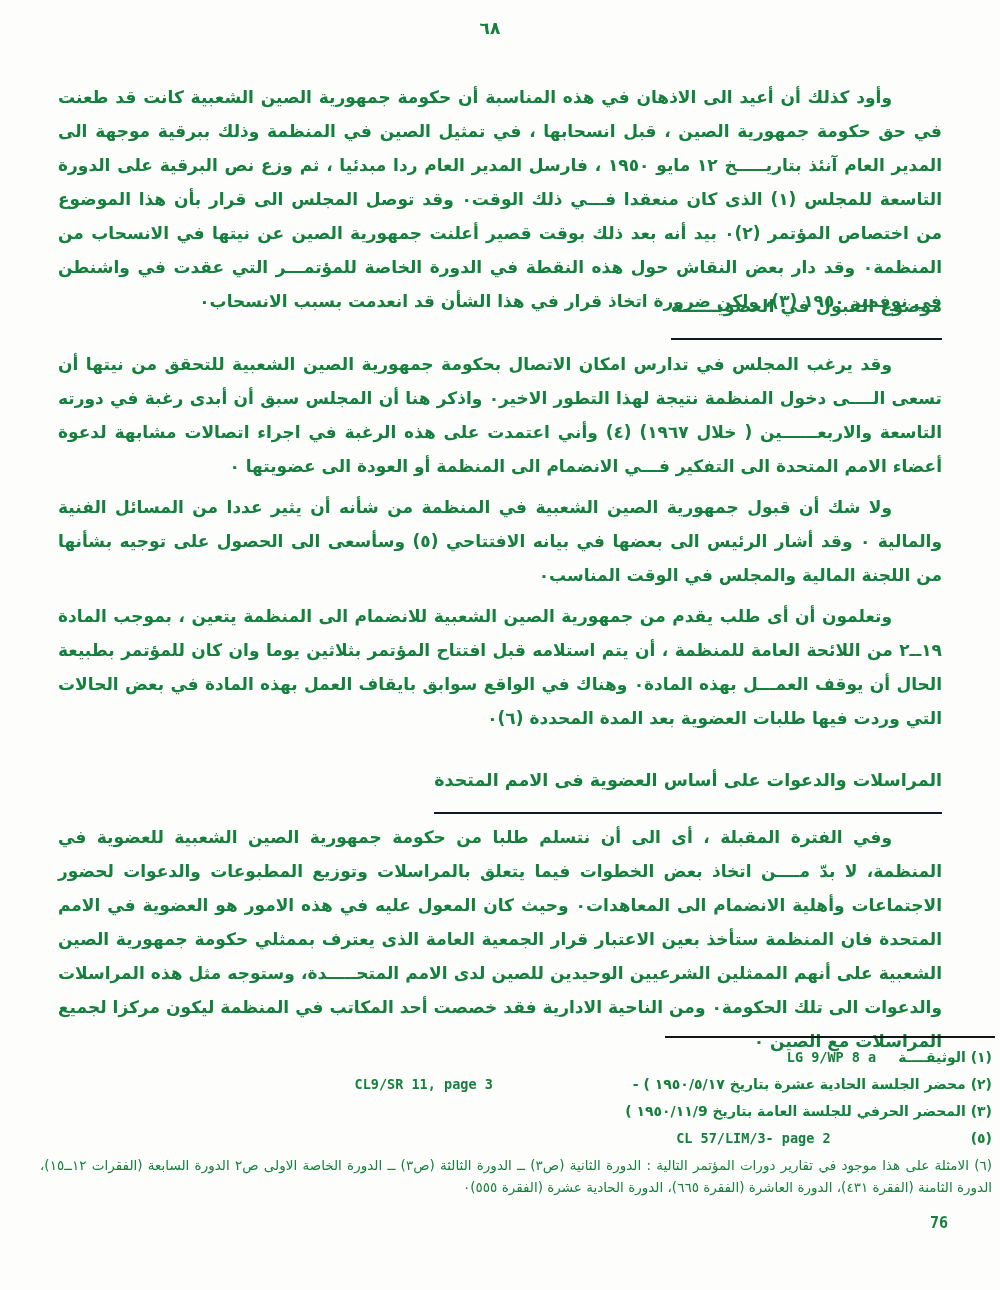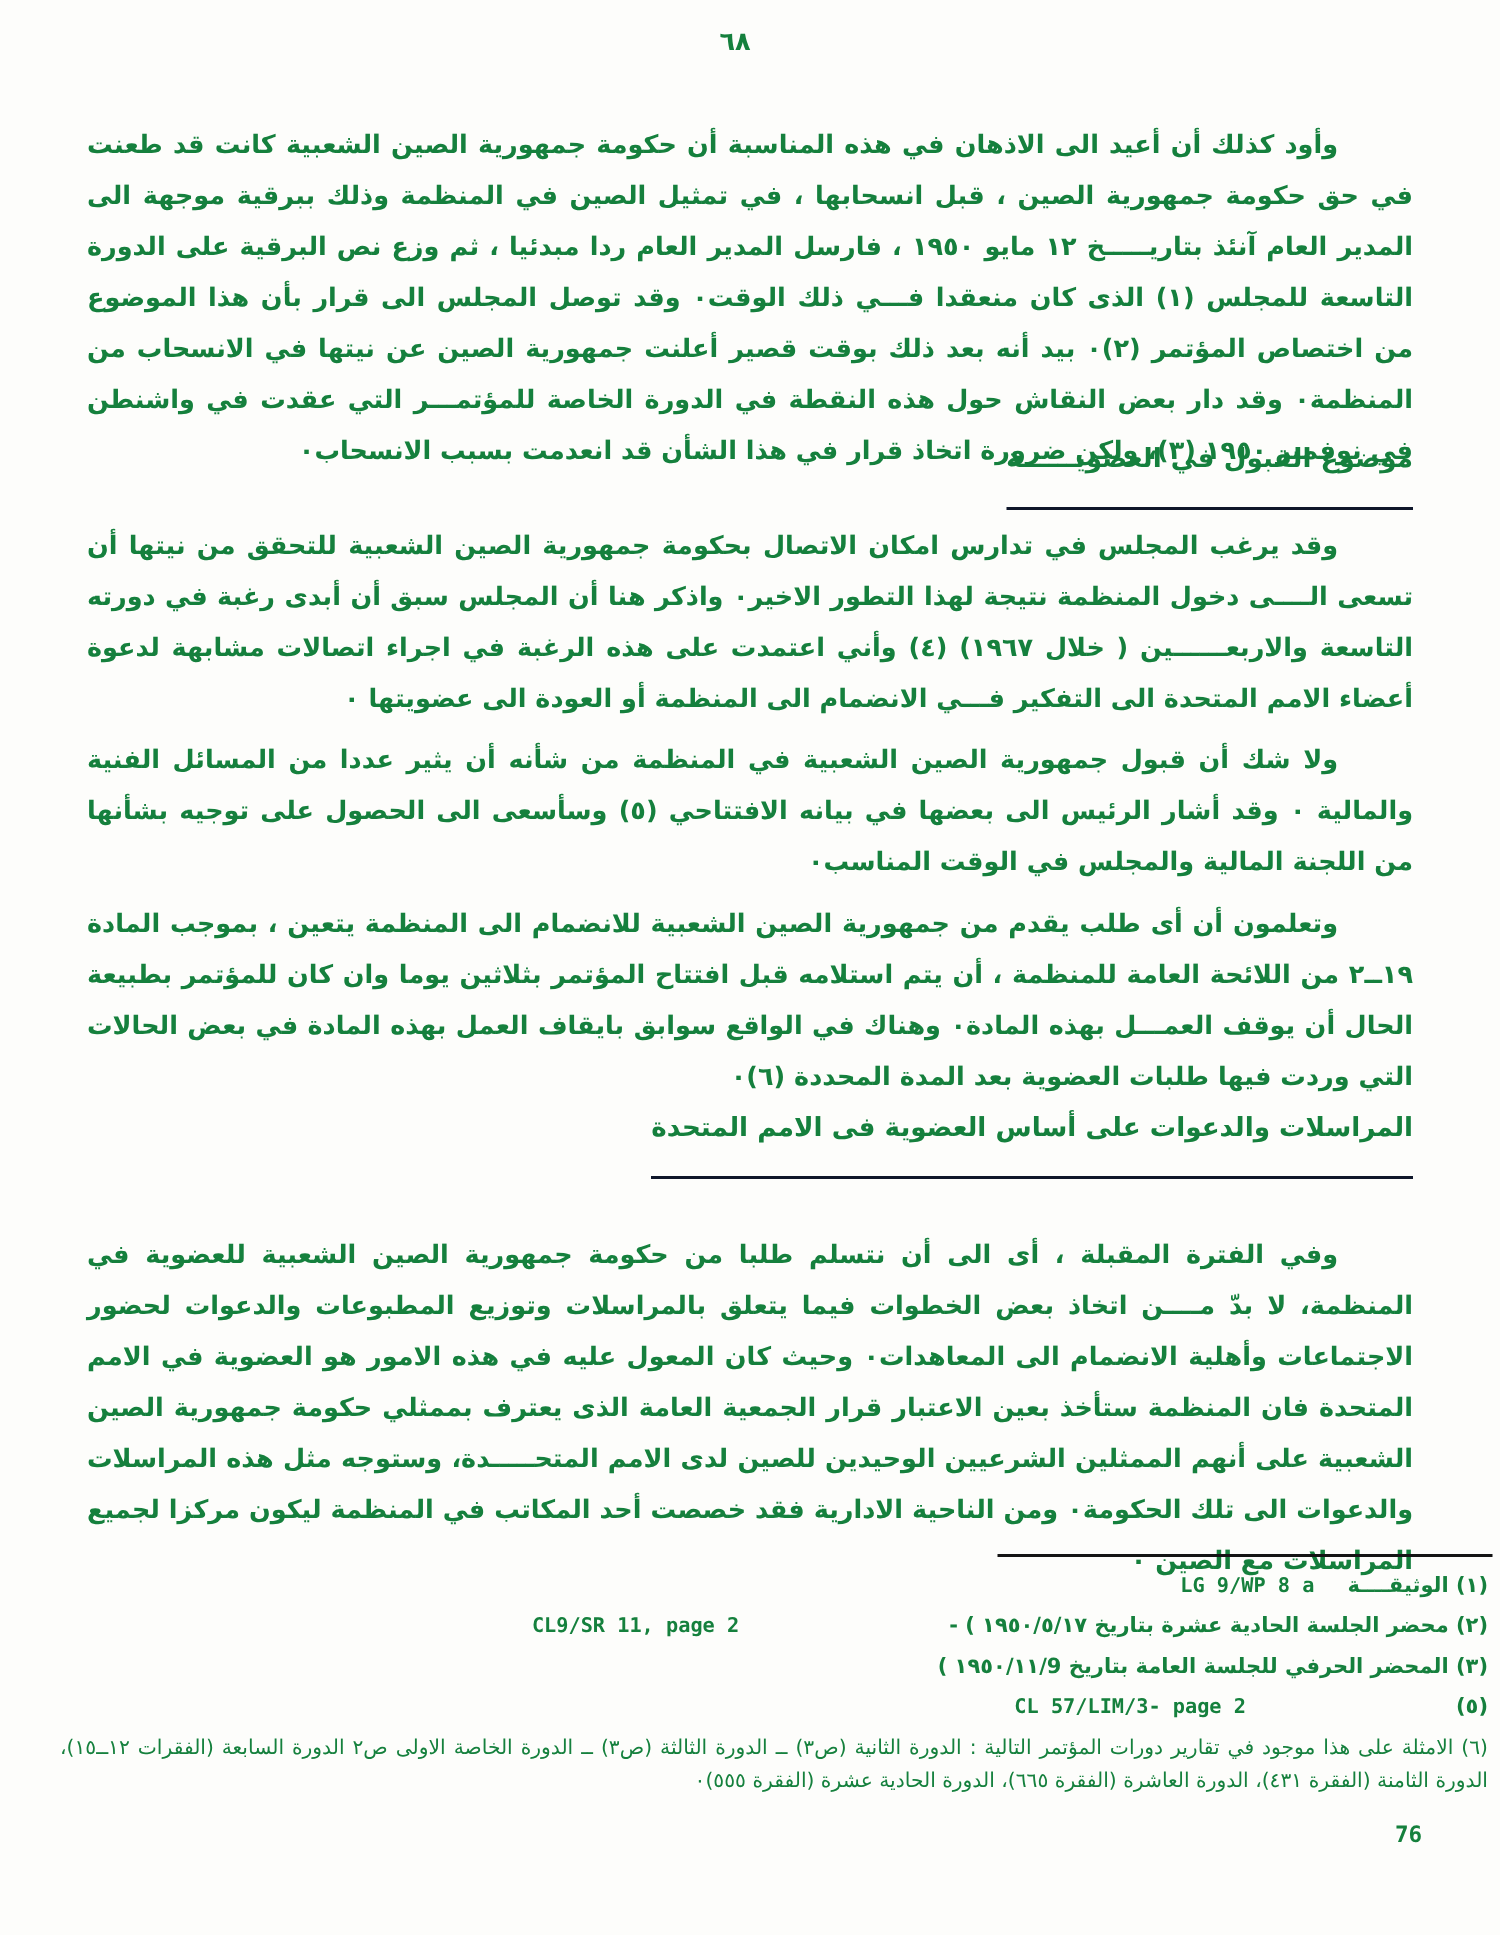--- a/index.html
+++ b/index.html
@@ -86,40 +86,40 @@
   <div class="block heading" style="top:296px;">
     <span class="hline">موضوع القبول في العضويــــــة</span>
   </div>
 
   <div class="block para indent" style="top:347px;">وقد يرغب المجلس في تدارس امكان الاتصال بحكومة جمهورية الصين الشعبية للتحقق من نيتها أن تسعى الــــى دخول المنظمة نتيجة لهذا التطور الاخير٠ واذكر هنا أن المجلس سبق أن أبدى رغبة في دورته التاسعة والاربعــــــين ( خلال ١٩٦٧) (٤) وأني اعتمدت على هذه الرغبة في اجراء اتصالات مشابهة لدعوة أعضاء الامم المتحدة الى التفكير فـــي الانضمام الى المنظمة أو العودة الى عضويتها ٠</div>
 
   <div class="block para indent" style="top:490px;">ولا شك أن قبول جمهورية الصين الشعبية في المنظمة من شأنه أن يثير عددا من المسائل الفنية والمالية ٠ وقد أشار الرئيس الى بعضها في بيانه الافتتاحي (٥) وسأسعى الى الحصول على توجيه بشأنها من اللجنة المالية والمجلس في الوقت المناسب٠</div>
 
   <div class="block para indent" style="top:599px;">وتعلمون أن أى طلب يقدم من جمهورية الصين الشعبية للانضمام الى المنظمة يتعين ، بموجب المادة ١٩ــ٢ من اللائحة العامة للمنظمة ، أن يتم استلامه قبل افتتاح المؤتمر بثلاثين يوما وان كان للمؤتمر بطبيعة الحال أن يوقف العمـــل بهذه المادة٠ وهناك في الواقع سوابق بايقاف العمل بهذه المادة في بعض الحالات التي وردت فيها طلبات العضوية بعد المدة المحددة (٦)٠</div>
 
-  <div class="block heading" style="top:742px;text-decoration:underline;">
+  <div class="block heading" style="top:770px;text-decoration:underline;">
     <span class="hline">المراسلات والدعوات على أساس العضوية فى الامم المتحدة</span>
   </div>
 
   <div class="block para indent" style="top:820px;">وفي الفترة المقبلة ، أى الى أن نتسلم طلبا من حكومة جمهورية الصين الشعبية للعضوية في المنظمة، لا بدّ مــــن اتخاذ بعض الخطوات فيما يتعلق بالمراسلات وتوزيع المطبوعات والدعوات لحضور الاجتماعات وأهلية الانضمام الى المعاهدات٠ وحيث كان المعول عليه في هذه الامور هو العضوية في الامم المتحدة فان المنظمة ستأخذ بعين الاعتبار قرار الجمعية العامة الذى يعترف بممثلي حكومة جمهورية الصين الشعبية على أنهم الممثلين الشرعيين الوحيدين للصين لدى الامم المتحـــــدة، وستوجه مثل هذه المراسلات والدعوات الى تلك الحكومة٠ ومن الناحية الادارية فقد خصصت أحد المكاتب في المنظمة ليكون مركزا لجميع المراسلات مع الصين ٠</div>
 
   <div class="fn-rule"></div>
 
   <div class="footnotes">
 
     <div class="fn-row">
       <span class="fn-ar">(١) الوثيقــــة</span>
       <span class="gap-sm"></span>
       <span class="fn-latin">LG 9/WP 8 a</span>
     </div>
 
     <div class="fn-row">
       <span class="fn-ar">(٢) محضر الجلسة الحادية عشرة بتاريخ ١٩٥٠/٥/١٧ ) -</span>
       <span class="gap-lg"></span>
-      <span class="fn-latin">CL9/SR 11, page 2</span>
+      <span class="fn-latin">CL9/SR 11, page 3</span>
     </div>
 
     <div class="fn-row">
       <span class="fn-ar">(٣) المحضر الحرفي للجلسة العامة بتاريخ ١٩٥٠/١١/9 )</span>
     </div>
 
 
     <div class="fn-row">
       <span class="fn-ar">(٥)</span>
       <span class="gap-lg"></span>

